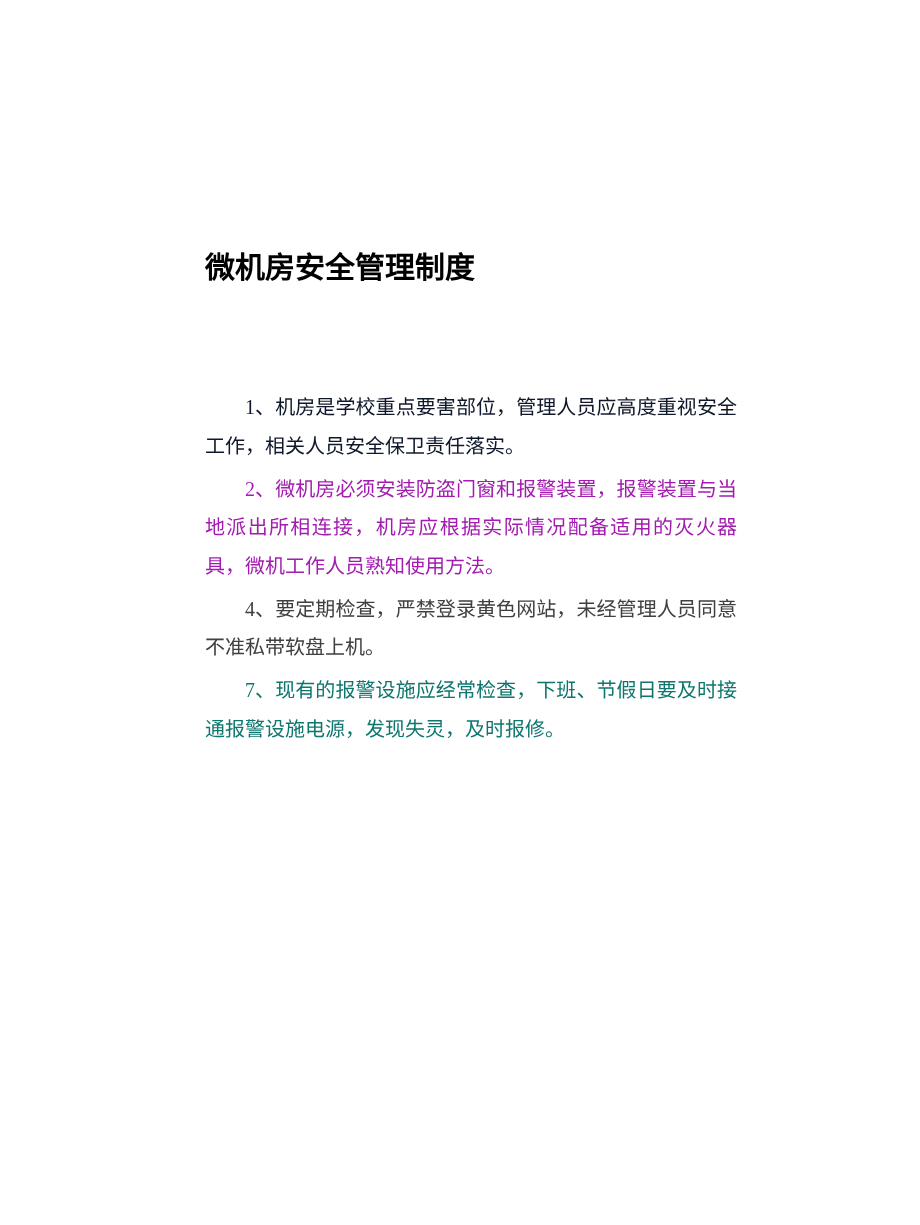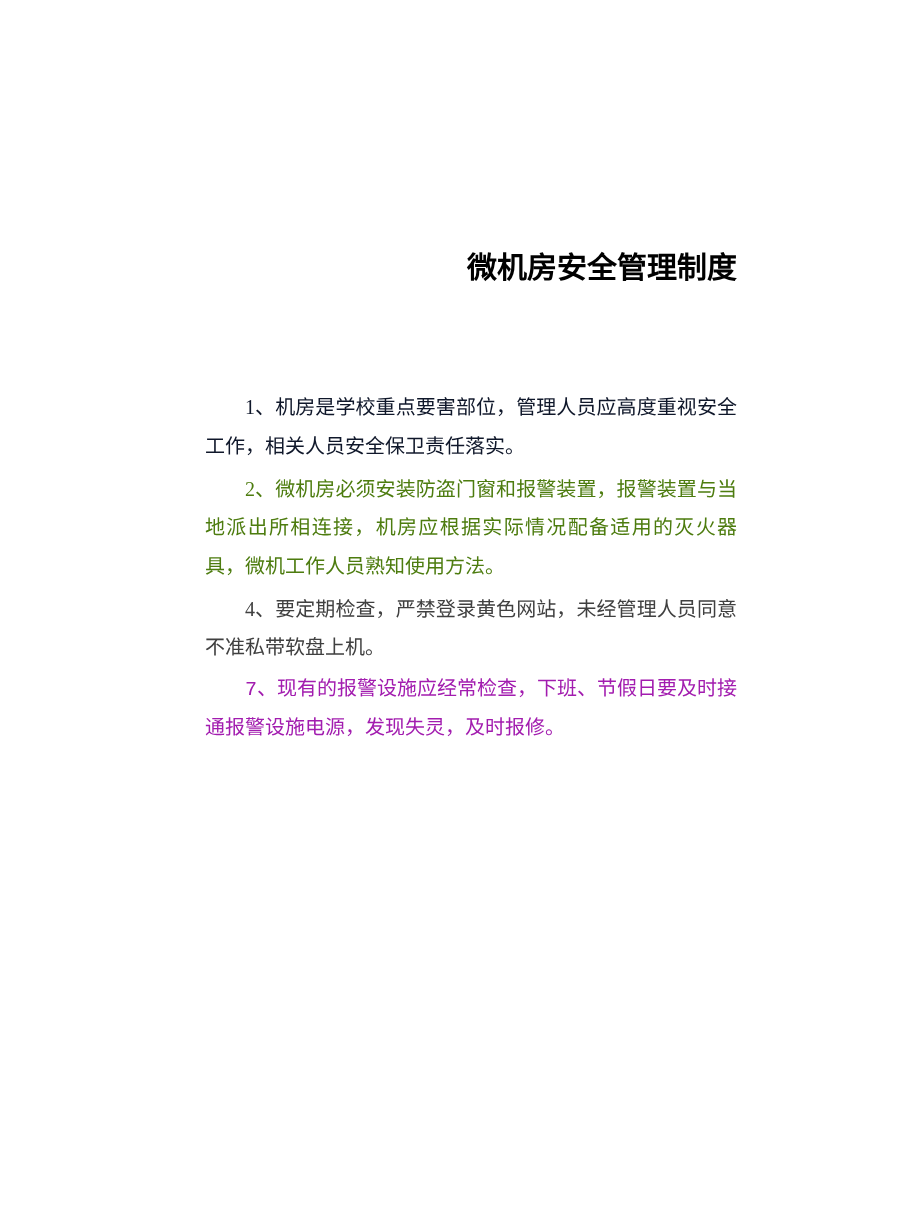--- a/index.html
+++ b/index.html
@@ -14,21 +14,21 @@
     background: #ffffff;
     box-sizing: border-box;
     overflow: hidden;
     font-family: "Liberation Serif", "DejaVu Serif", serif;
   }
   .doc-title {
     margin: 0;
     padding-top: 250px;
     margin-left: 205px;
     width: 532px;
-    text-align: right;
+    text-align: left;
     font-size: 30px;
     line-height: 36px;
     font-weight: bold;
     color: #000000;
     letter-spacing: 0px;
     font-family: "Liberation Serif", "DejaVu Serif", serif;
   }
   .doc-body {
     margin-top: 102px;
     margin-left: 205px;
@@ -45,17 +45,17 @@
     word-break: break-all;
   }
 </style>
 </head>
 <body>
 
 <div class="page" style="background: rgb(255, 255, 255);">
   <h1 class="doc-title" style="color: rgb(0, 0, 0);">微机房安全管理制度</h1>
   <div class="doc-body">
     <p class="para" style="color: #0f172a;">1、机房是学校重点要害部位，管理人员应高度重视安全工作，相关人员安全保卫责任落实。</p>
-    <p class="para" style="color: #4d7c0f;">2、微机房必须安装防盗门窗和报警装置，报警装置与当地派出所相连接，机房应根据实际情况配备适用的灭火器具，微机工作人员熟知使用方法。</p>
+    <p class="para" style="color: #a21caf;">2、微机房必须安装防盗门窗和报警装置，报警装置与当地派出所相连接，机房应根据实际情况配备适用的灭火器具，微机工作人员熟知使用方法。</p>
     <p class="para" style="color: rgb(64, 64, 64);">4、要定期检查，严禁登录黄色网站，未经管理人员同意不准私带软盘上机。</p>
-    <p class="para" style="color: #a21caf; font-family: Liberation Mono, monospace;">7、现有的报警设施应经常检查，下班、节假日要及时接通报警设施电源，发现失灵，及时报修。</p>
+    <p class="para" style="color: #0f766e;">7、现有的报警设施应经常检查，下班、节假日要及时接通报警设施电源，发现失灵，及时报修。</p>
   </div>
 </div>
 
 </body></html>

